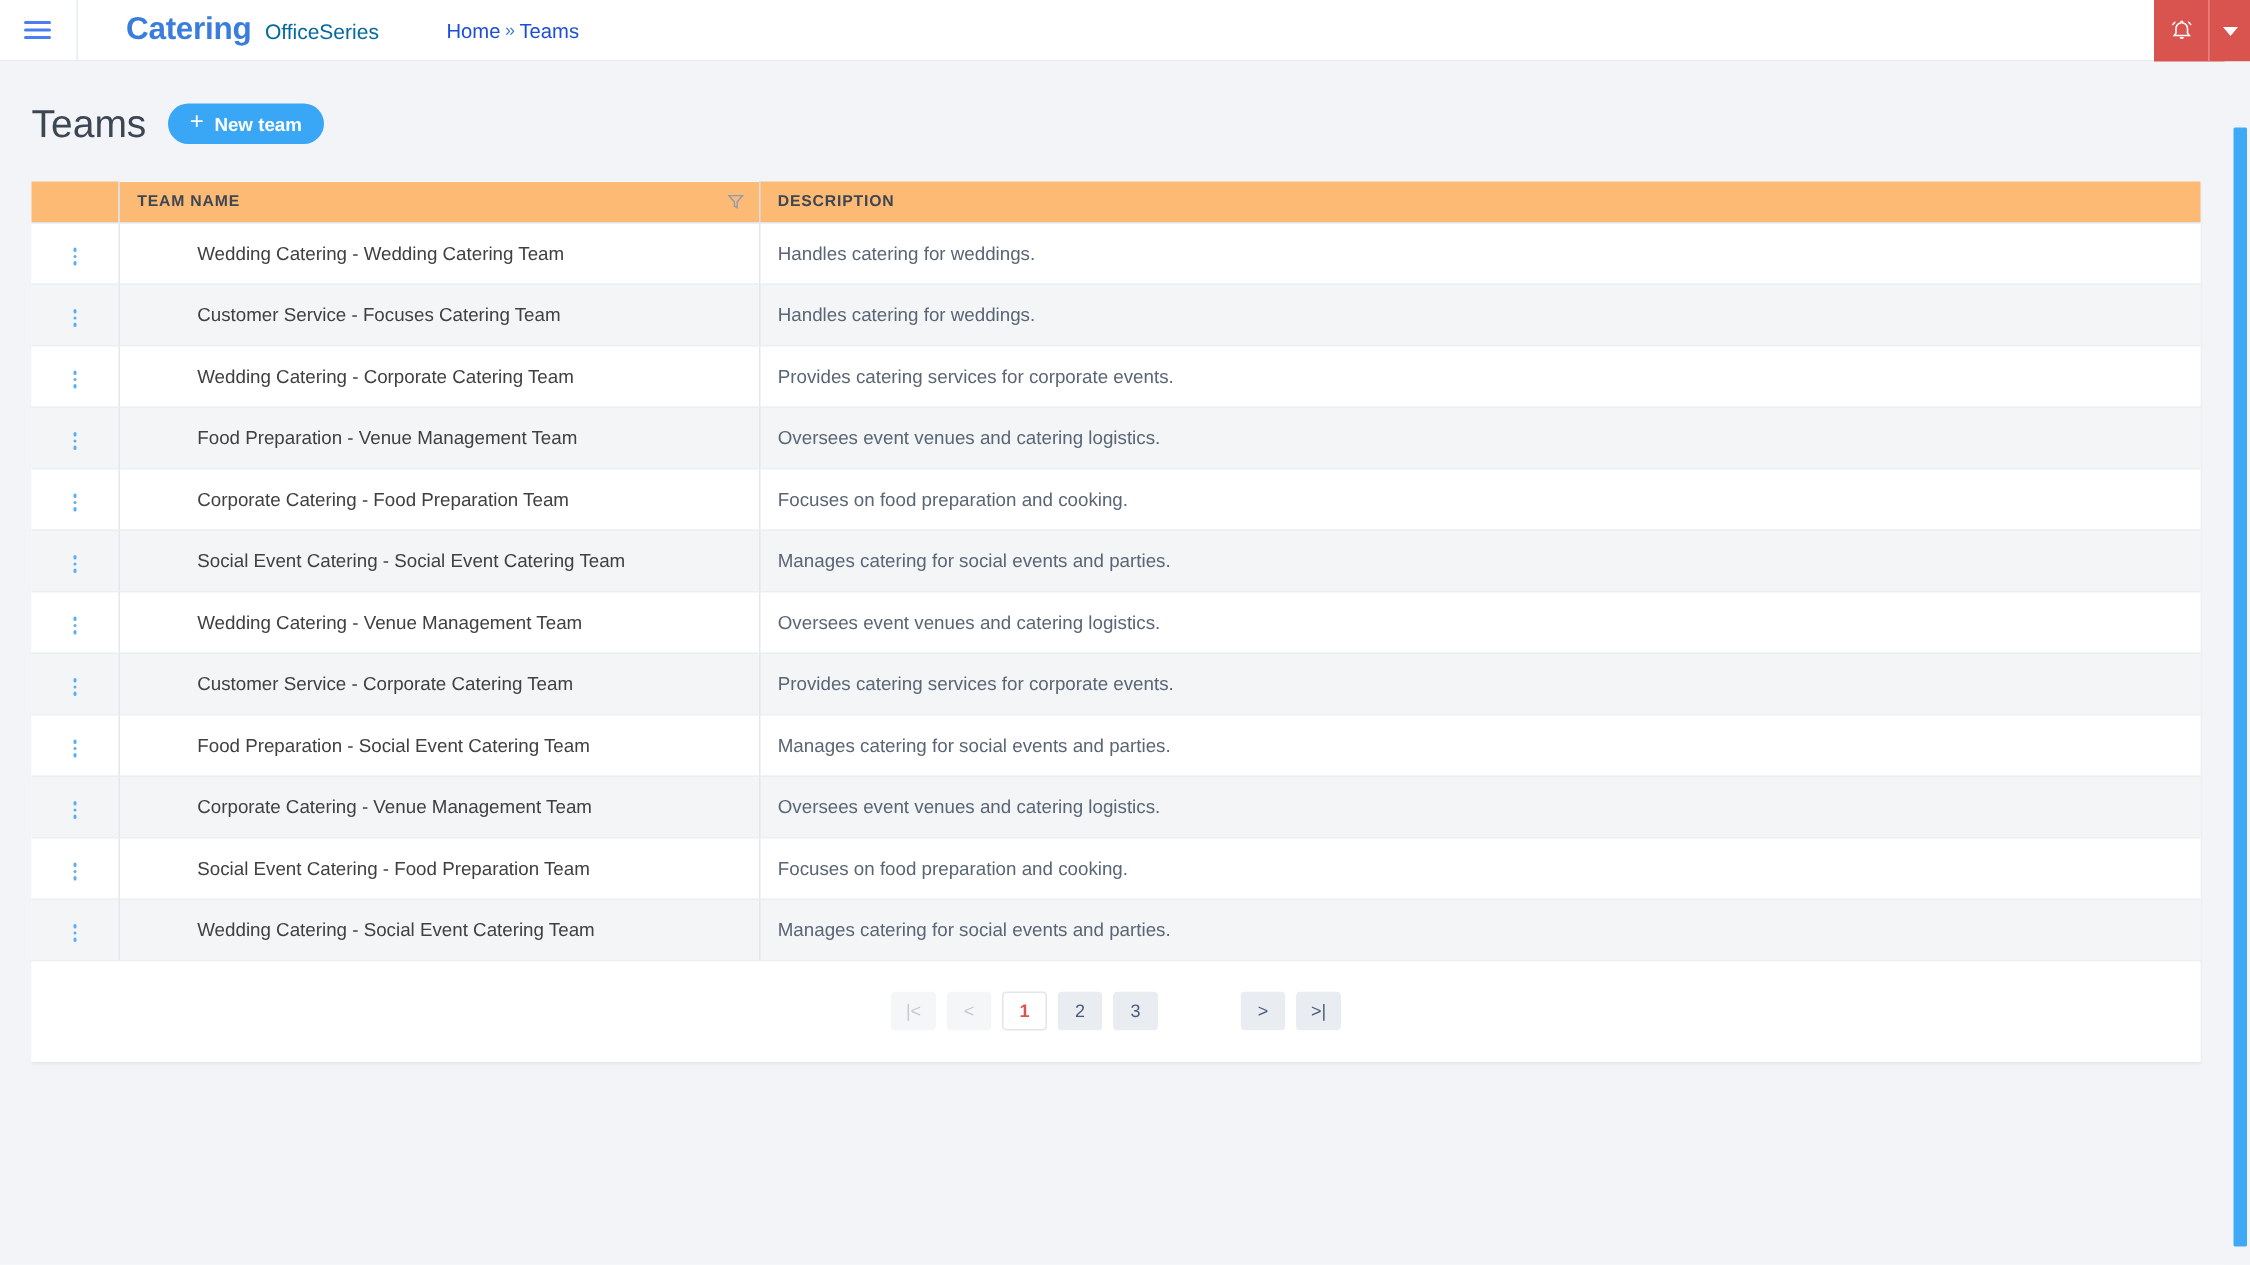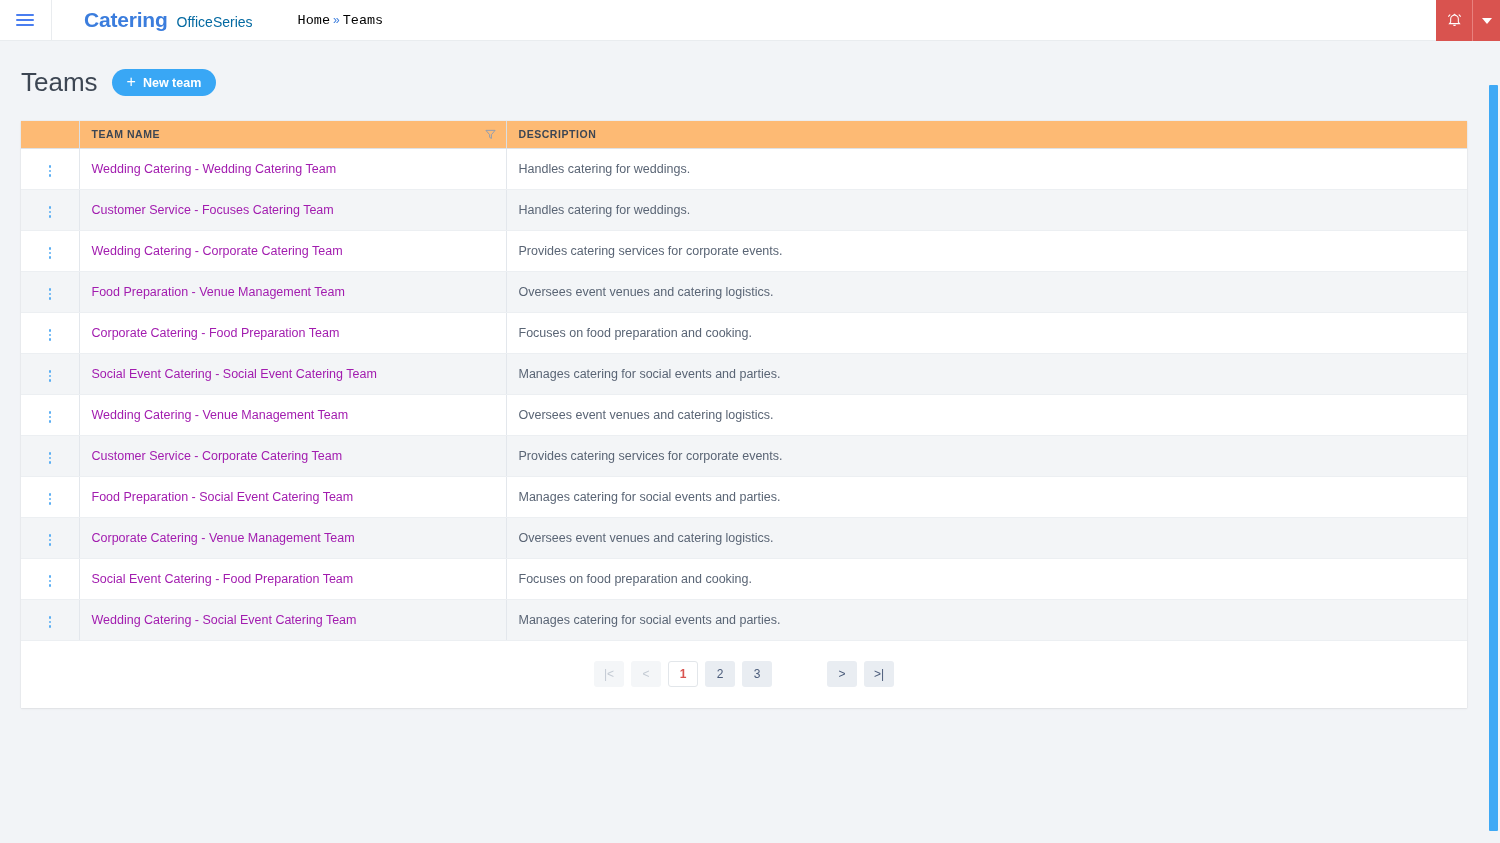--- a/index.html
+++ b/index.html
@@ -61,21 +61,21 @@
     color: #0369a1;
   }
   .breadcrumb {
     margin-left: 45px;
     font-size: 13.5px;
     color: #3b7ddd;
     display: flex;
     align-items: center;
     gap: 3px;
   }
-  .breadcrumb a { color: #000000; text-decoration: none; cursor: pointer; font-family: Liberation Mono, monospace; }
+  .breadcrumb a { color: #1d4ed8; text-decoration: none; cursor: pointer; }
   .breadcrumb .sep { color: #3b7ddd; font-size: 12px; }
 
   .topbar-right {
     position: absolute;
     right: 0;
     top: 0;
     display: flex;
     height: 41px;
   }
   .alert-btn {
@@ -182,24 +182,25 @@
   tbody td {
     font-size: 12.5px;
     color: #5a6575;
     border-bottom: 1px solid #eceff2;
     vertical-align: middle;
     padding: 0 0 0 12px;
   }
   td.c-menu { width: 58px; padding: 0; text-align: center; border-right: 1px solid #e3e7ec; }
   td.c-name { width: 427px; border-right: 1px solid #e3e7ec; }
   td.c-name a {
-    color: #a21caf;
+    color: #404040;
     text-decoration: none;
     font-size: 12.5px;
     cursor: pointer;
+    margin-left: 40px;
   }
   .kebab {
     display: inline-flex;
     flex-direction: column;
     gap: 2px;
     align-items: center;
     cursor: pointer;
     padding: 4px 8px;
   }
   .kebab i {

